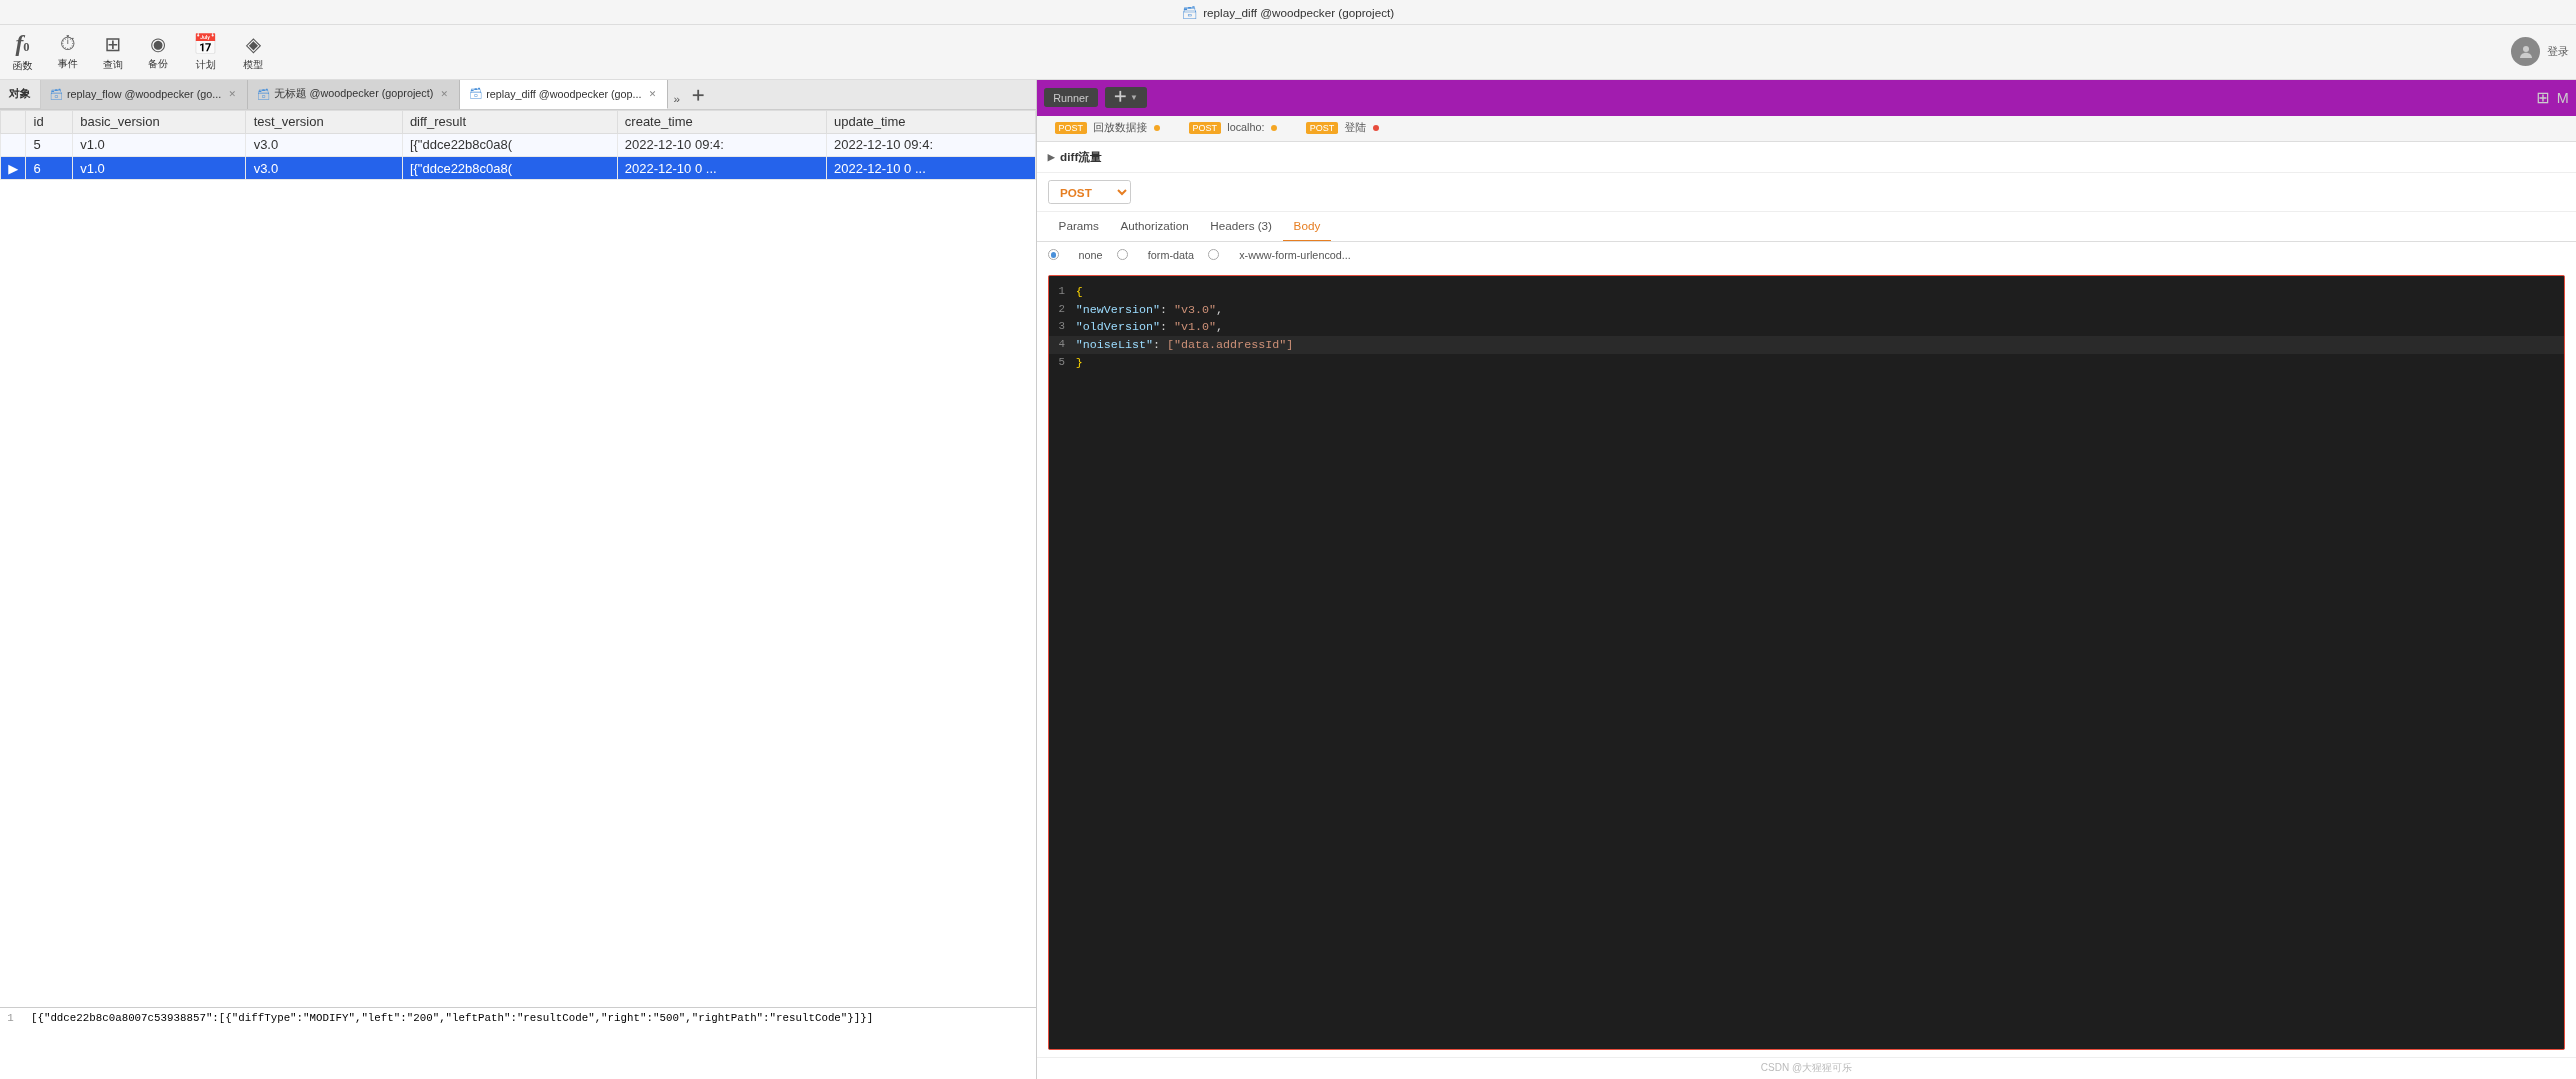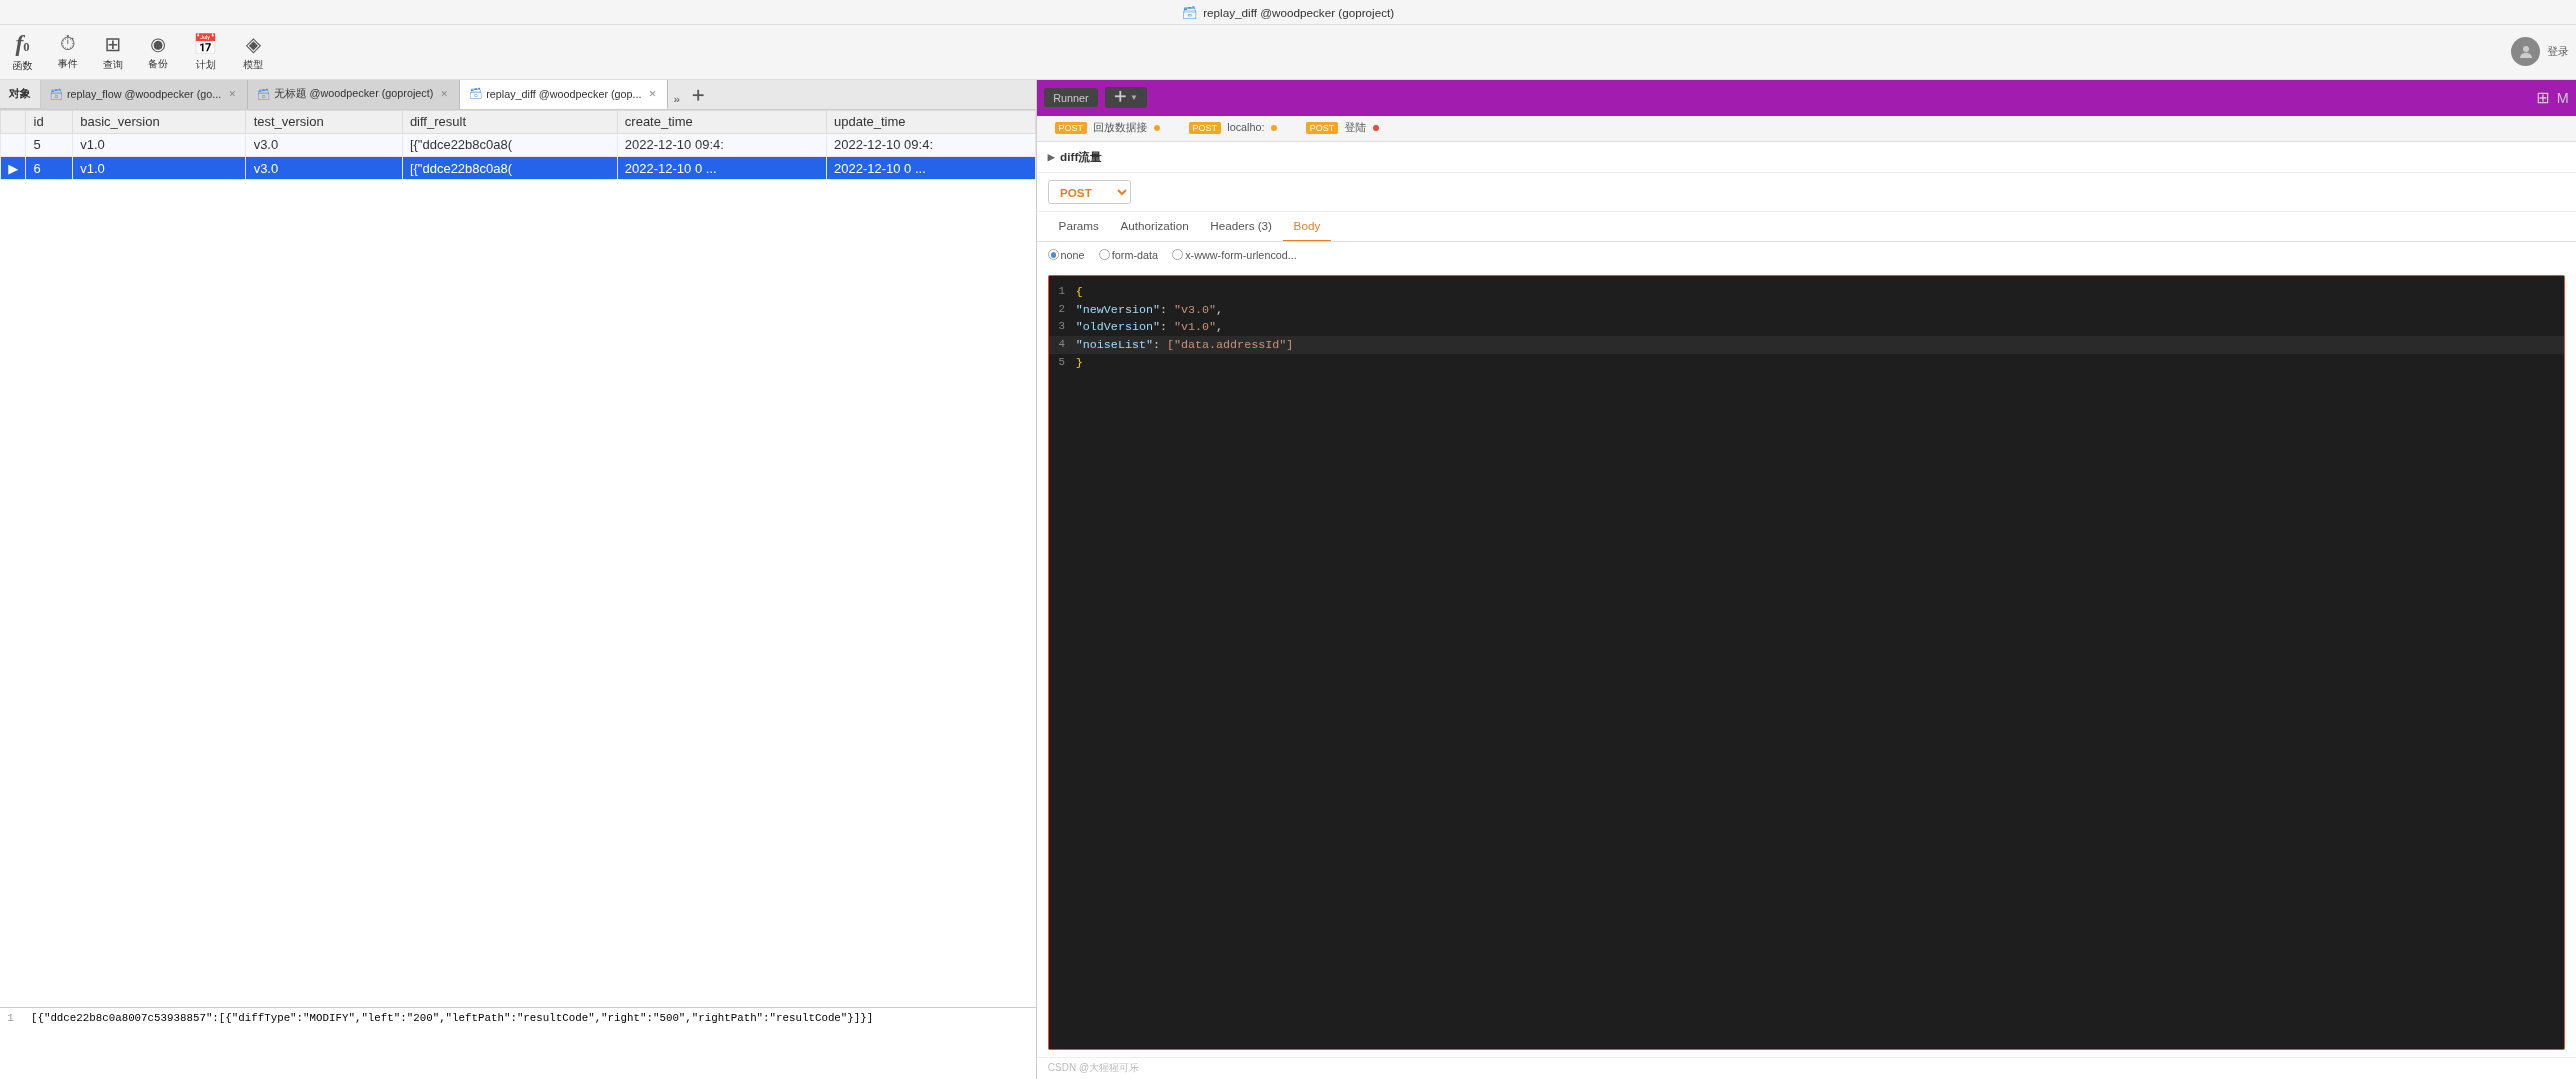--- a/index.html
+++ b/index.html
@@ -316,21 +316,21 @@
     .body-type-row {
       display: flex;
       align-items: center;
       gap: 14.4px;
       padding: 7.2px 10.8px;
       font-size: 10.8px;
     }
     .radio-option {
       display: flex;
       align-items: center;
-      gap: 2px;
+      gap: 20px;
       cursor: pointer;
       color: #555;
     }
     .radio-circle {
       width: 10.8px;
       height: 10.8px;
       border-radius: 50%;
       border: 0.9px solid #aaa;
       background: #fff;
       display: inline-block;
@@ -374,21 +374,21 @@
     .json-content { color: #d4d4d4; }
     .json-key { color: #9cdcfe; }
     .json-string { color: #ce9178; }
     .json-punct { color: #d4d4d4; }
     .json-bracket { color: #ffd700; }
     .json-line.active-line { background: #2a2a2a; }
 
     
     .right-bottom {
       padding: 3.6px 10.8px;
-      text-align: left;
+      text-align: center;
       font-size: 10px;
       color: #bbb;
       border-top: 0.9px solid #eee;
     }
   </style>
 </head>
 <body>
 
 <div class="title-bar">
   <span class="table-icon">🗃</span>

